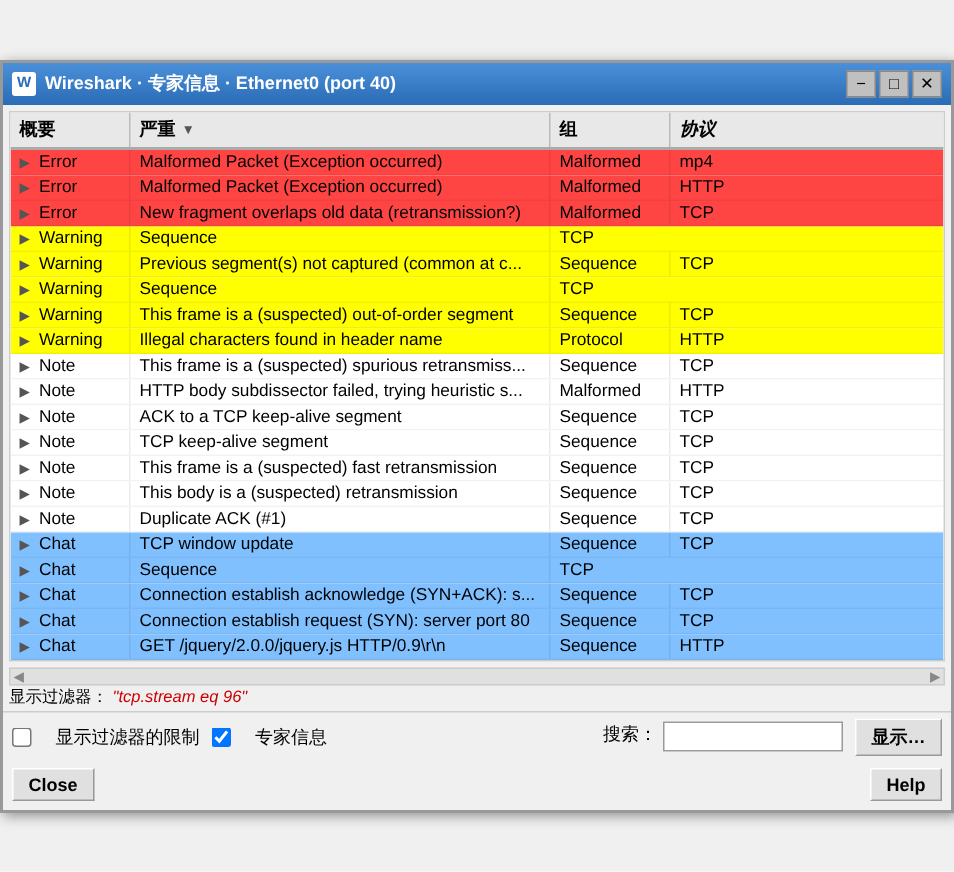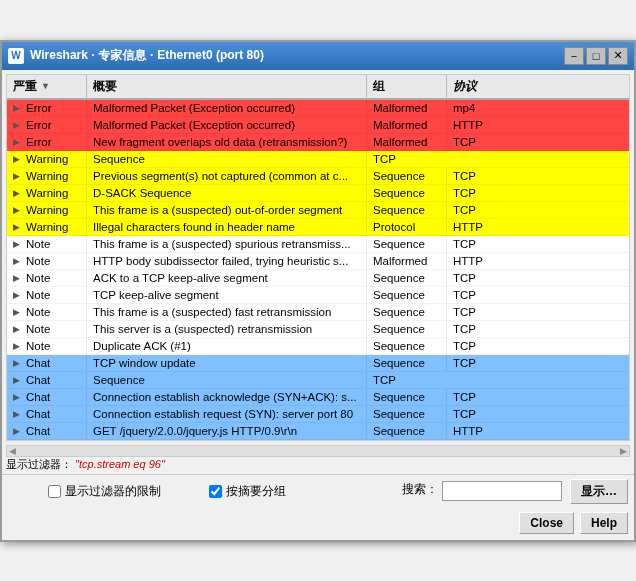--- a/index.html
+++ b/index.html
@@ -137,23 +137,22 @@
       align-items: center;
       padding: 4px 6px;
       gap: 8px;
       background: #f0f0f0;
       border-top: 1px solid #ccc;
       flex-wrap: wrap;
     }
     .checkbox-group {
       display: flex;
       align-items: center;
-      gap: 4px;
-      font-size: 12px;
-      margin-left: 40px;
+      gap: 16px;
+      font-size: 12px;
     }
     .search-group {
       display: flex;
       gap: 4px;
       font-size: 12px;
       margin-left: auto;
     }
     .search-input {
       width: 120px;
       height: 20px;
@@ -167,21 +166,21 @@
       border: 1px solid #999;
       border-top-color: #fff;
       border-left-color: #fff;
       font-size: 12px;
       cursor: pointer;
       font-weight: bold;
     }
 
     .button-bar {
       display: flex;
-      justify-content: flex-end;
+      justify-content: space-between;
       gap: 6px;
       padding: 4px 6px 6px 6px;
       background: #f0f0f0;
     }
     .scrollbar-hint {
       height: 12px;
       background: #e0e0e0;
       margin: 0 4px;
       border: 1px solid #ccc;
       display: flex;
@@ -194,37 +193,37 @@
 </head>
 <body>
 
 <div class="window">
 
   <div class="title-bar">
     <div class="title-bar-left">
       <div class="title-bar-icon">
         <span>W</span>
       </div>
-      <span>Wireshark · 专家信息 · Ethernet0 (port 80)</span>
+      <span>Wireshark · 专家信息 · Ethernet0 (port 40)</span>
     </div>
     <div class="title-bar-controls">
       <div class="title-btn">−</div>
       <div class="title-btn">□</div>
       <div class="title-btn close">✕</div>
     </div>
   </div>
 
   <div class="table-container">
     <div class="table-header">
       <div class="th">
+        <span>概要</span>
+      </div>
+      <div class="th">
         <span>严重</span>
         <span class="sort-arrow">▼</span>
-      </div>
-      <div class="th">
-        <span>概要</span>
       </div>
       <div class="th">
         <span>组</span>
       </div>
       <div class="th">
         <span>协议</span>
       </div>
     </div>
     <div class="table-body" id="table-body">
     <div class="table-row row-error">
@@ -269,21 +268,20 @@
           </div>
           <div class="td">Previous segment(s) not captured (common at c...</div>
           <div class="td">Sequence</div>
           <div class="td">TCP</div>
         </div>
         <div class="table-row row-warning">
           <div class="td">
             <span class="expand-arrow">▶</span>
             <span>Warning</span>
           </div>
-          <div class="td">D-SACK Sequence</div>
           <div class="td">Sequence</div>
           <div class="td">TCP</div>
         </div>
         <div class="table-row row-warning">
           <div class="td">
             <span class="expand-arrow">▶</span>
             <span>Warning</span>
           </div>
           <div class="td">This frame is a (suspected) out-of-order segment</div>
           <div class="td">Sequence</div>
@@ -341,21 +339,21 @@
           </div>
           <div class="td">This frame is a (suspected) fast retransmission</div>
           <div class="td">Sequence</div>
           <div class="td">TCP</div>
         </div>
         <div class="table-row row-note">
           <div class="td">
             <span class="expand-arrow">▶</span>
             <span>Note</span>
           </div>
-          <div class="td">This server is a (suspected) retransmission</div>
+          <div class="td">This body is a (suspected) retransmission</div>
           <div class="td">Sequence</div>
           <div class="td">TCP</div>
         </div>
         <div class="table-row row-note">
           <div class="td">
             <span class="expand-arrow">▶</span>
             <span>Note</span>
           </div>
           <div class="td">Duplicate ACK (#1)</div>
           <div class="td">Sequence</div>
@@ -419,21 +417,21 @@
     <span class="filter-display">"tcp.stream eq 96"</span>
   </div>
 
   <div class="bottom-controls">
     <div class="checkbox-group">
       <input type="checkbox" id="cb1" style="">
       <label for="cb1">显示过滤器的限制</label>
     </div>
     <div class="checkbox-group">
       <input type="checkbox" id="cb2" checked="" style="">
-      <label for="cb2">按摘要分组</label>
+      <label for="cb2">专家信息</label>
     </div>
     <div class="search-group">
       <span>搜索：</span>
       <input type="text" class="search-input" style="">
     </div>
     <button class="btn">显示…</button>
   </div>
 
   <div class="button-bar">
     <button class="btn">Close</button>

